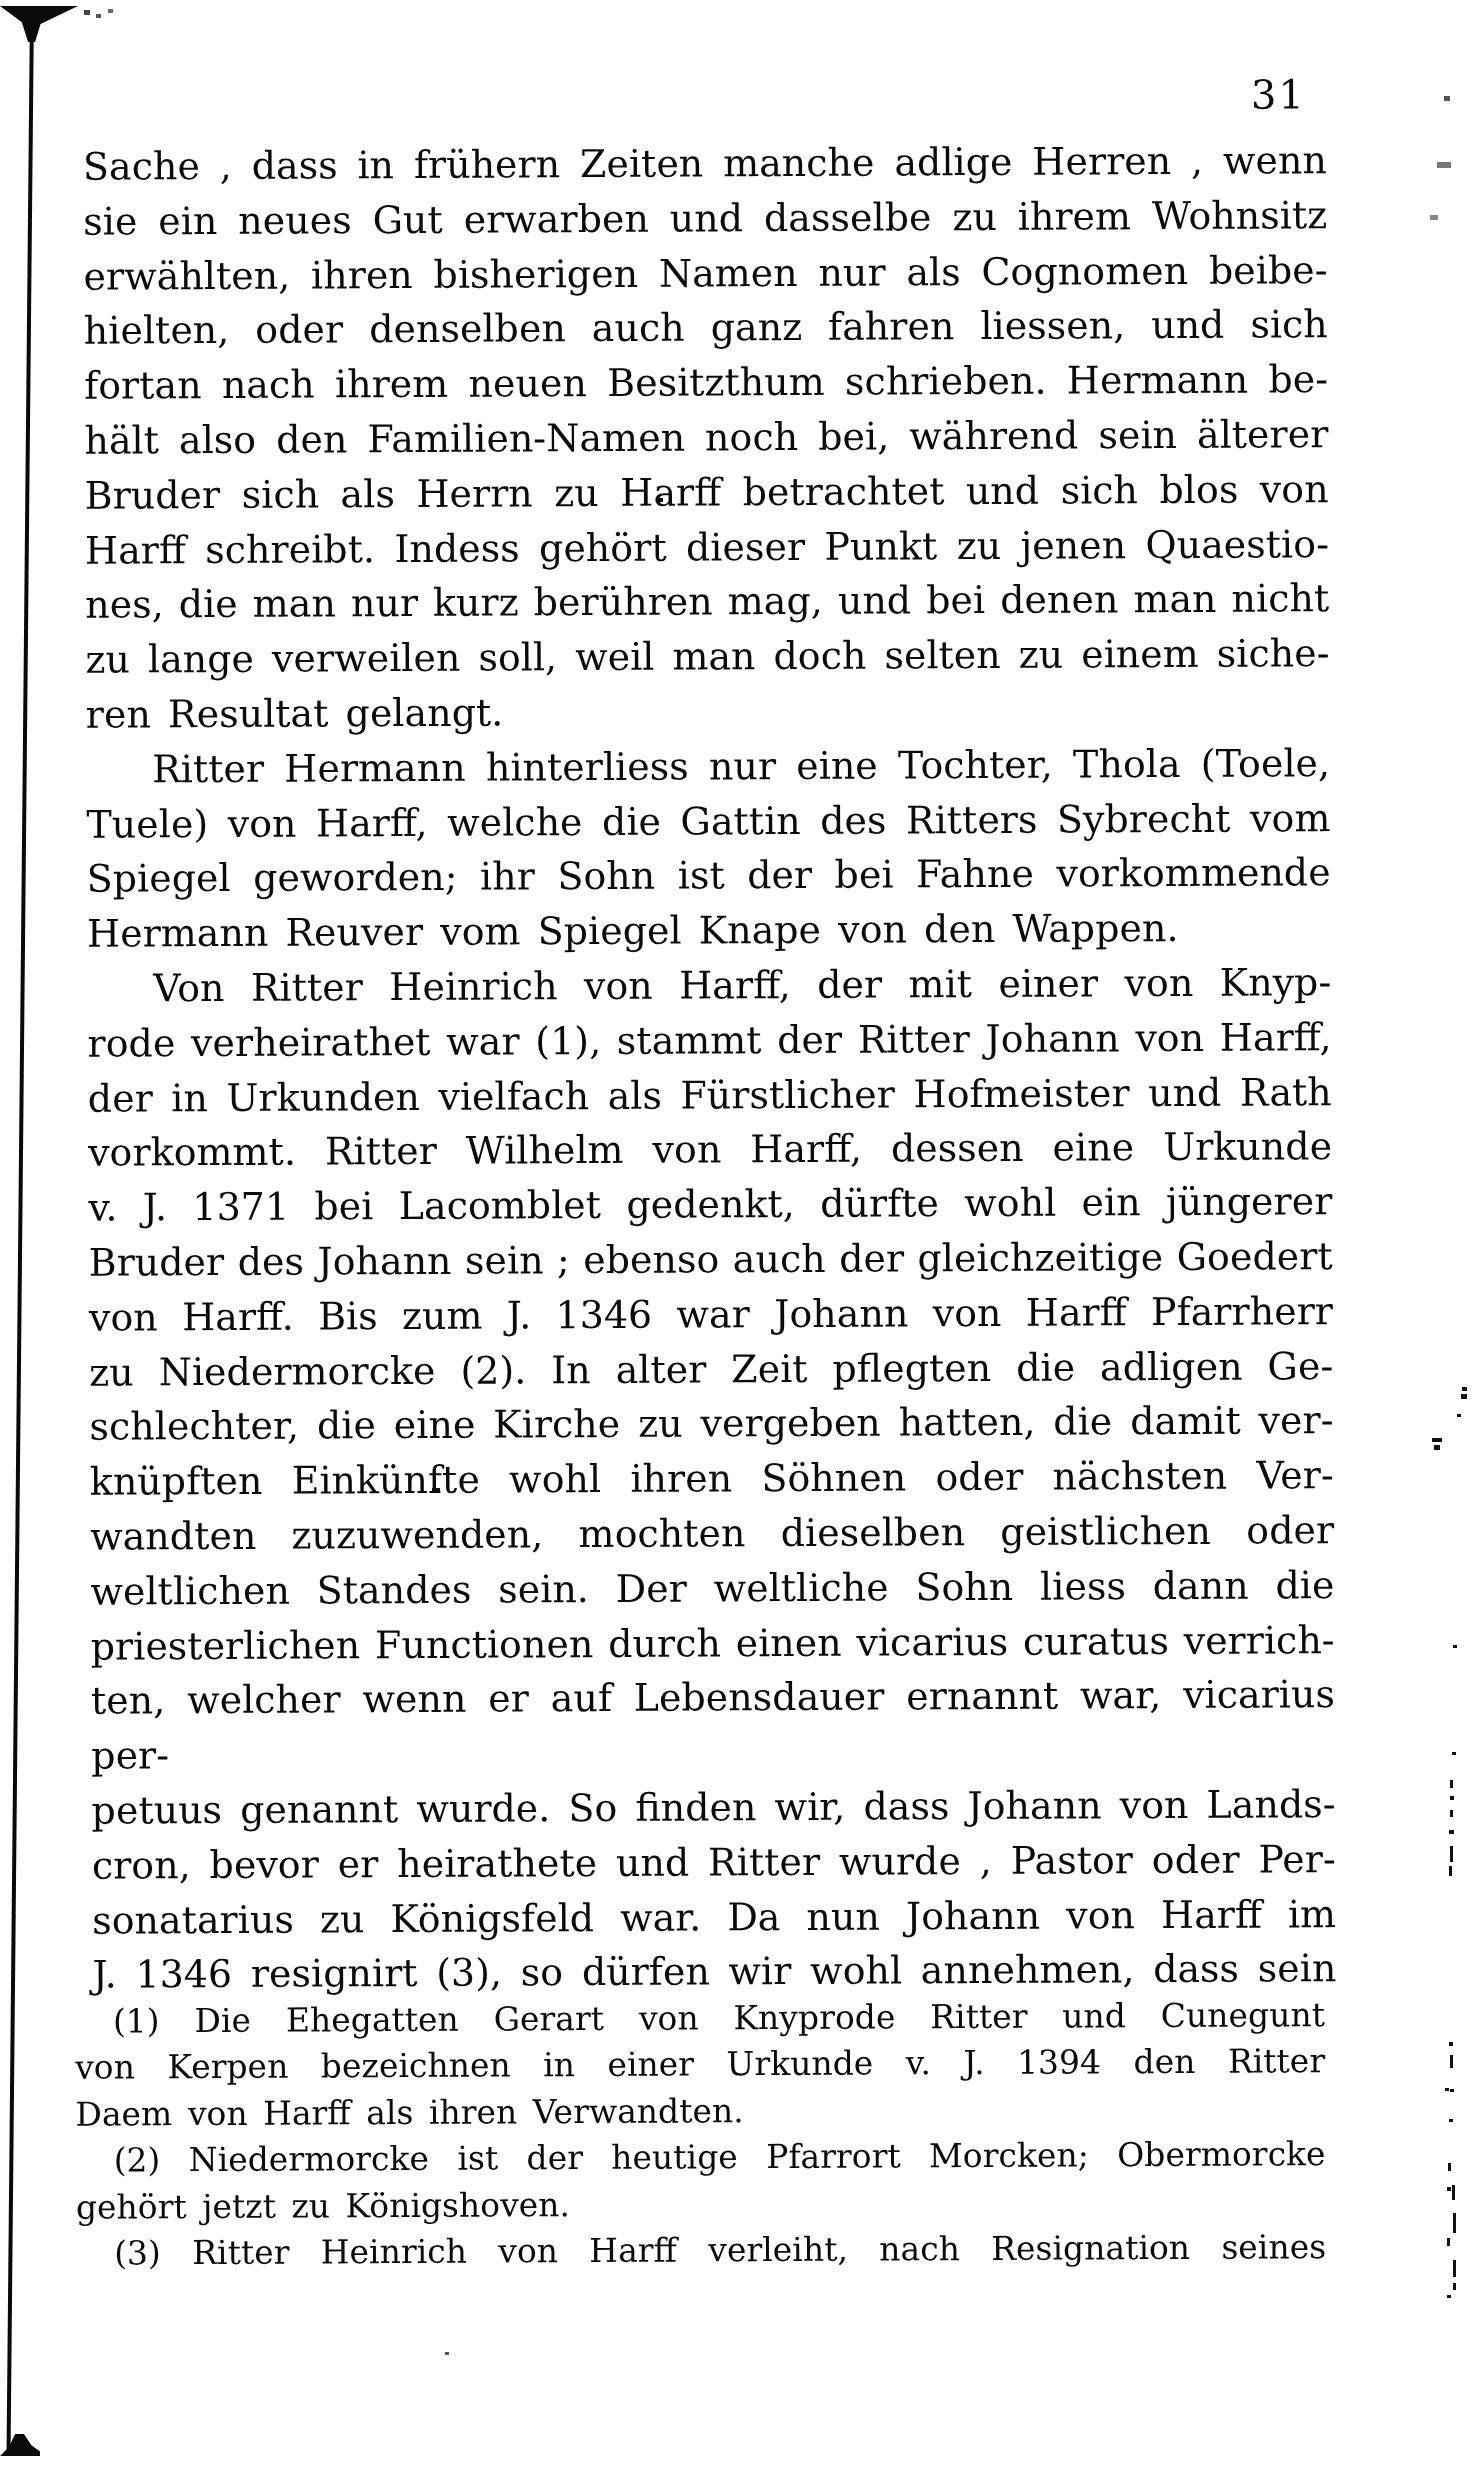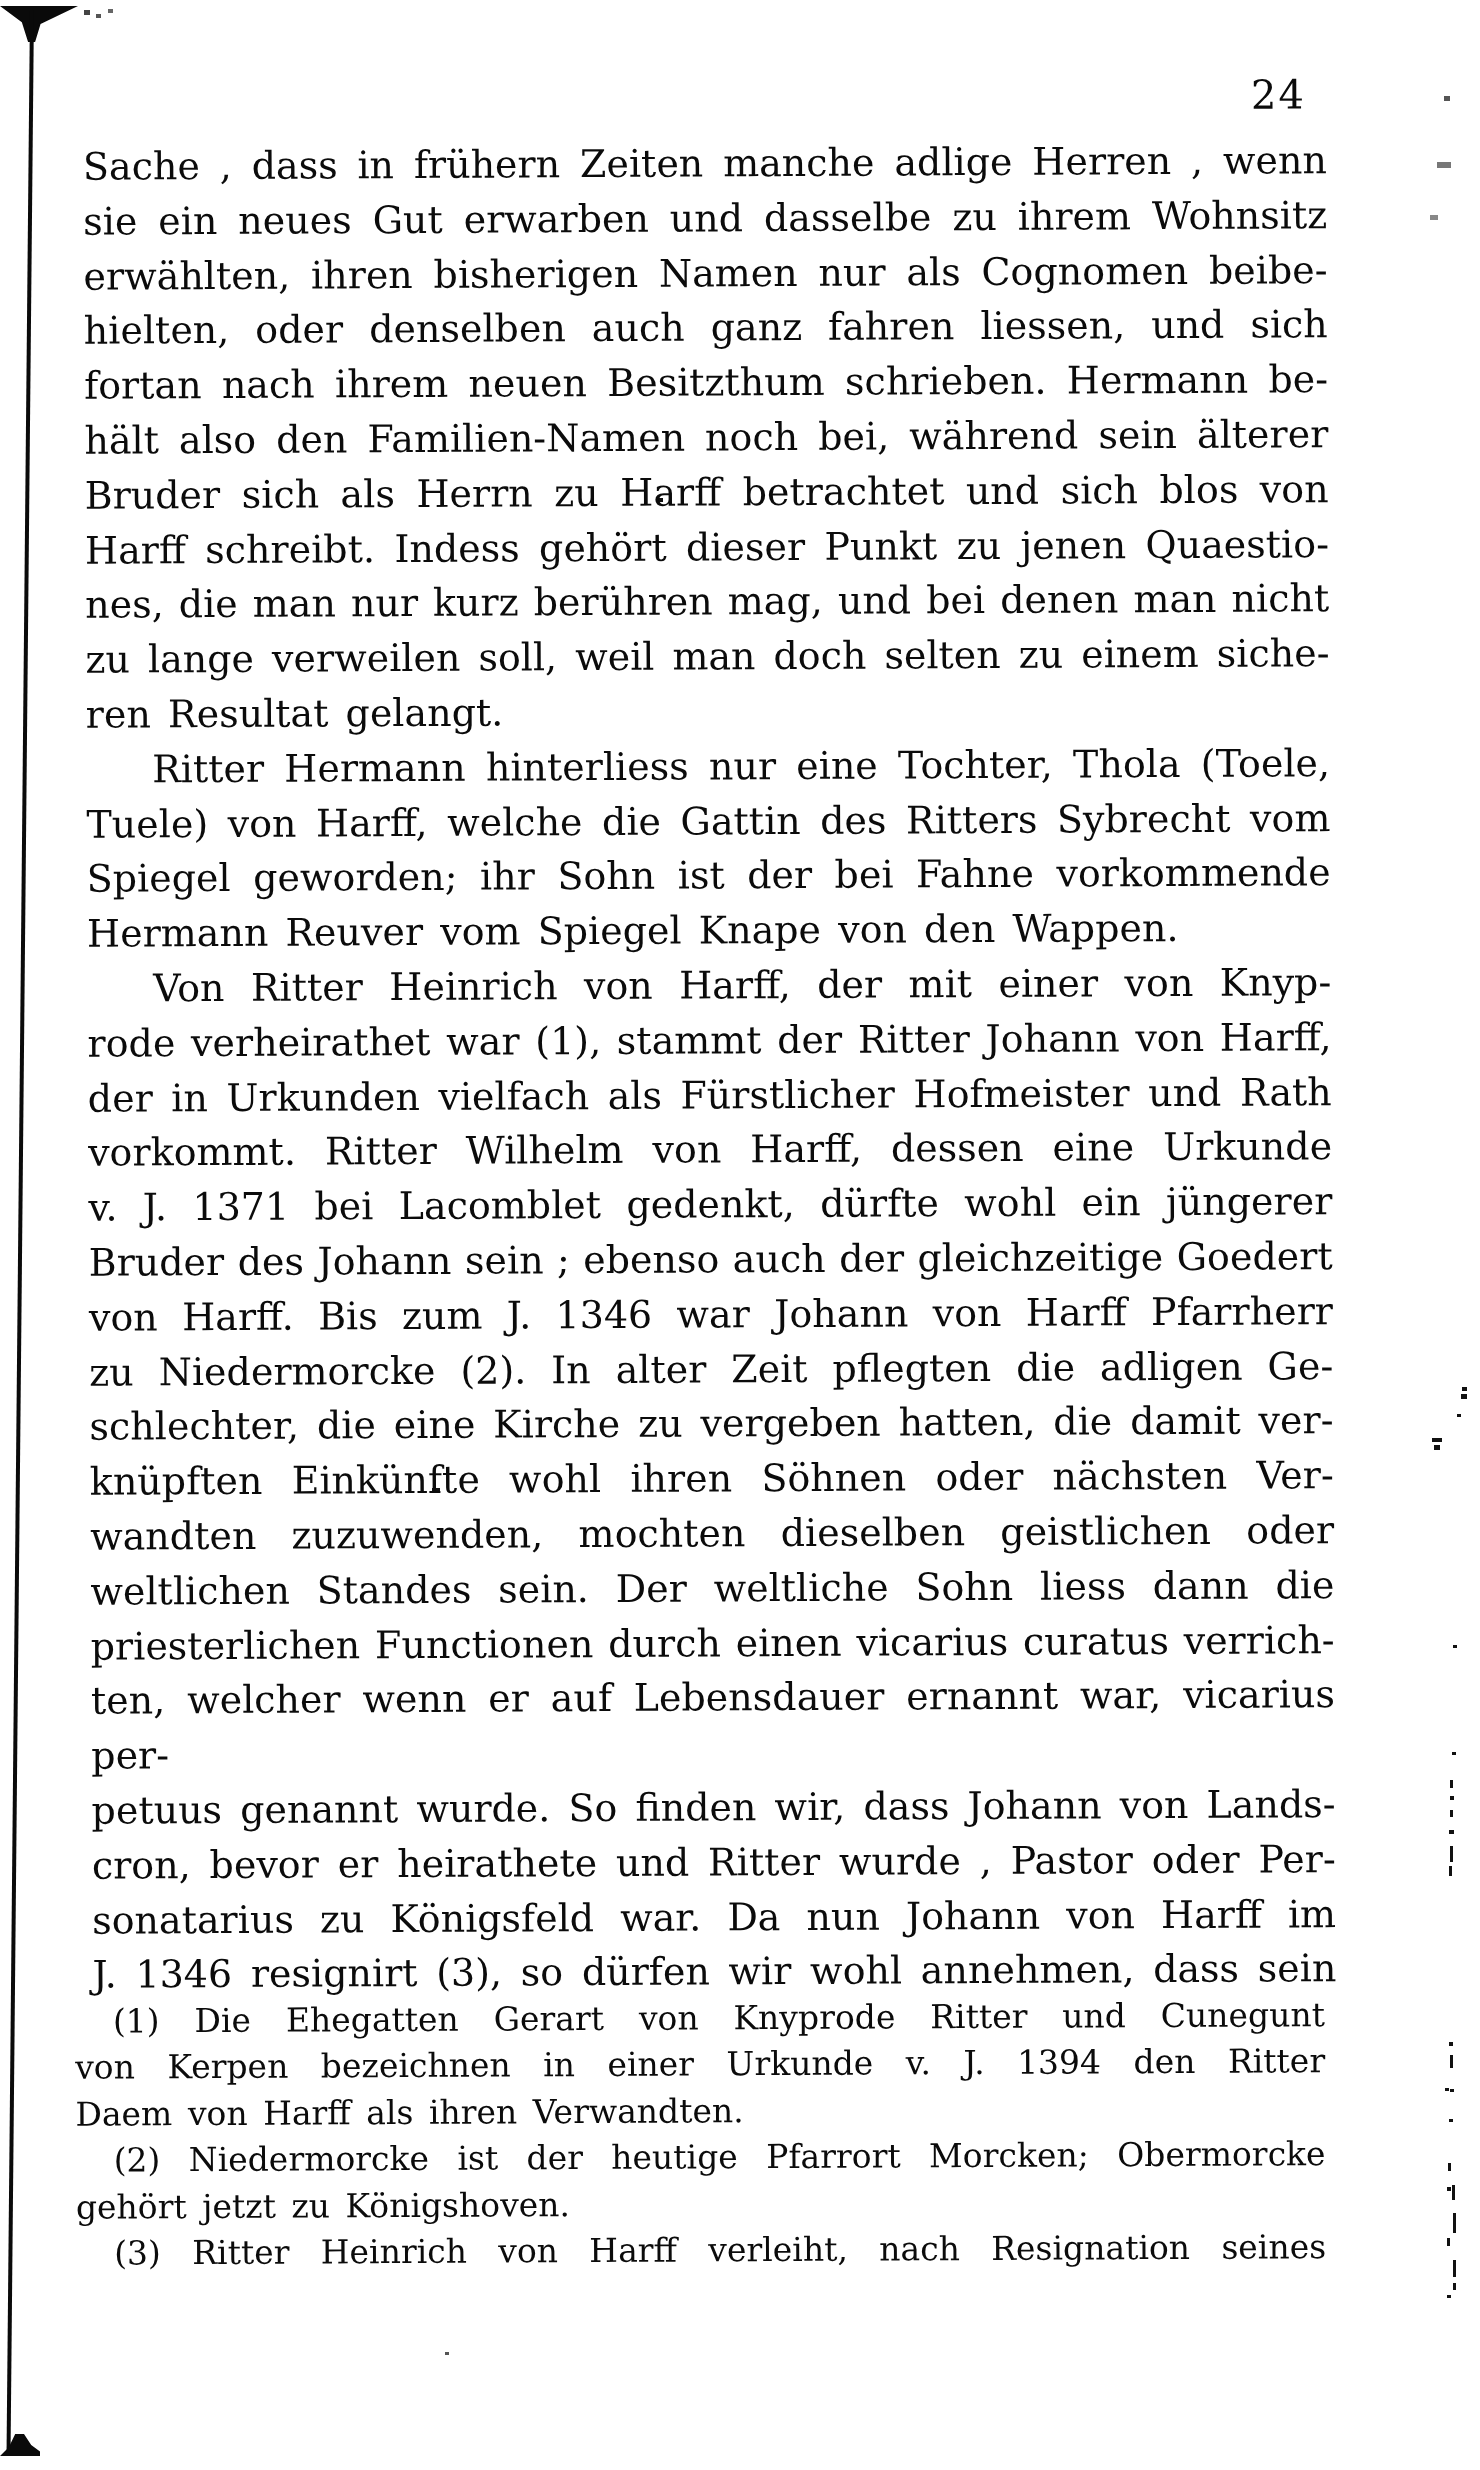--- a/index.html
+++ b/index.html
@@ -114,21 +114,21 @@
   <div class="spk" style="left:1448px;top:2163px;width:3px;height:8px"></div>
   <div class="spk" style="left:1452px;top:2185px;width:3px;height:15px"></div>
   <div class="spk" style="left:1447px;top:2187px;width:4px;height:4px"></div>
   <div class="spk" style="left:1453px;top:2213px;width:3px;height:20px"></div>
   <div class="spk" style="left:1447px;top:2238px;width:3px;height:8px"></div>
   <div class="spk" style="left:1453px;top:2260px;width:3px;height:17px"></div>
   <div class="spk" style="left:1453px;top:2283px;width:3px;height:7px"></div>
   <div class="spk" style="left:1447px;top:2295px;width:4px;height:3px"></div>
   <div class="spk" style="left:445px;top:2352px;width:4px;height:3px;background:#555"></div>
 
-  <div class="page-number tilt">24</div>
+  <div class="page-number tilt">31</div>
 
   <div class="main-text tilt">
     <div class="line">Sache , dass in frühern Zeiten manche adlige Herren , wenn</div>
     <div class="line">sie ein neues Gut erwarben und dasselbe zu ihrem Wohnsitz</div>
     <div class="line">erwählten, ihren bisherigen Namen nur als Cognomen beibe-</div>
     <div class="line">hielten, oder denselben auch ganz fahren liessen, und sich</div>
     <div class="line">fortan nach ihrem neuen Besitzthum schrieben. Hermann be-</div>
     <div class="line">hält also den Familien-Namen noch bei, während sein älterer</div>
     <div class="line">Bruder sich als Herrn zu Harff betrachtet und sich blos von</div>
     <div class="line">Harff schreibt. Indess gehört dieser Punkt zu jenen Quaestio-</div>

